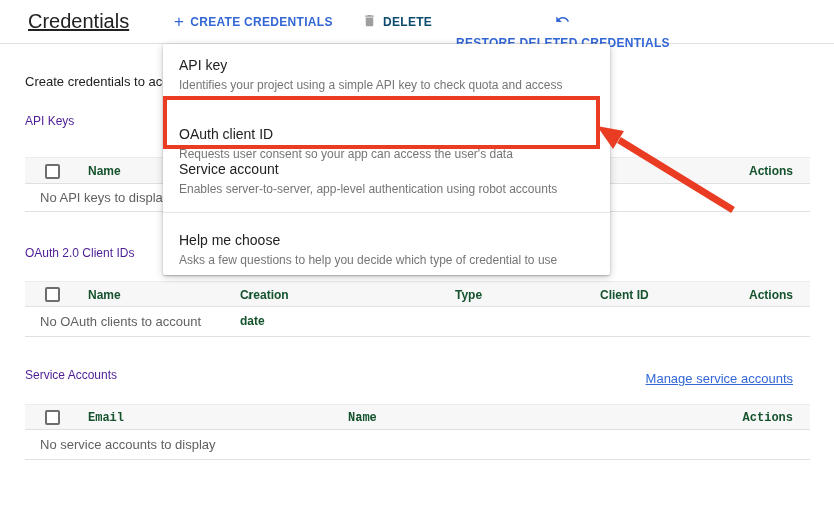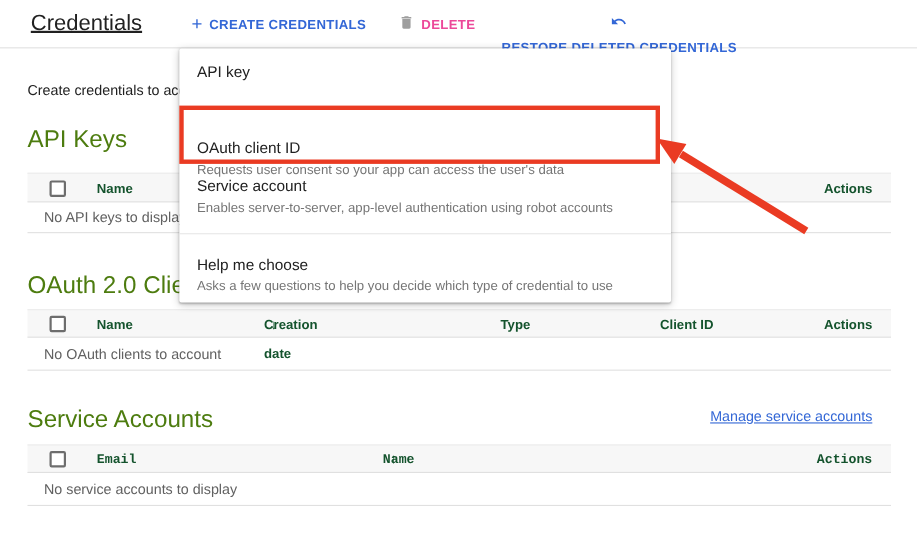--- a/index.html
+++ b/index.html
@@ -12,31 +12,31 @@
 
   
   .header { position:absolute; left:0; top:0; width:834px; height:44px;
     border-bottom:1px solid #e0e0e0; background:#fff; }
   .page-title { position:absolute; left:28px; top:10px; font-size:20px;
     font-weight:400; color:#212121;text-decoration:underline; }
   .tb-btn { position:absolute; top:12px; height:20px; display:flex; align-items:center;
     gap:6px; background:none; border:none; cursor:pointer;
     font-family:"Liberation Sans", sans-serif;
     font-size:12px; font-weight:bold; letter-spacing:.3px; color:#3367d6; }
-  .tb-btn.disabled { color:#ec4899; cursor:default; }
+  .tb-btn.disabled { color:#0c4a6e; cursor:default; }
   .tb-btn .glyph-plus { font-size:17px; font-weight:400; line-height:16px; }
   .tb-btn svg { width:15px; height:15px; }
   #btn-create { left:174px; }
   #btn-delete { left:362px; }
   #btn-restore { left:456px;flex-direction:column; }
 
   
   .intro { position:absolute; left:25px; top:74px; font-size:13px; color:#212121; }
 
-  .sec-h { position:absolute; left:25px; font-size:22px; font-weight:400; color:#4d7c0f; }
+  .sec-h { position:absolute; left:25px; font-size:12px; font-weight:400; color:#4c1d95; }
   #h-apikeys { top:114px; }
   #h-oauth { top:246px; }
   #h-sa { top:368px; }
 
   .mng-link { position:absolute; right:41px; top:371px; font-size:13px;
     color:#3367d6; text-decoration:underline; cursor:pointer; }
 
   .thead { position:absolute; left:25px; width:785px; background:#f7f7f7;
     border-top:1px solid #ececec; border-bottom:1px solid #e0e0e0; }
   .thead span { position:absolute; font-size:12px; font-weight:bold; color:#14532d; }
@@ -148,20 +148,21 @@
       </span>
     <span style="right:17px;">Actions</span>
   </div>
   <div class="tempty" id="t3-empty">
     <span>No service accounts to display</span>
   </div>
 
   <div class="menu">
     <div class="menu-item" id="mi-0">
       <div class="mi-title">API key</div>
+      <div class="mi-desc">Identifies your project using a simple API key to check quota and access</div>
     </div>
     <div class="menu-item" id="mi-1">
       <div class="mi-title">OAuth client ID</div>
       <div class="mi-desc">Requests user consent so your app can access the user's data</div>
     </div>
     <div class="menu-item" id="mi-2">
       <div class="mi-title">Service account</div>
       <div class="mi-desc">Enables server-to-server, app-level authentication using robot accounts</div>
     </div>
     <div class="menu-div"></div>

